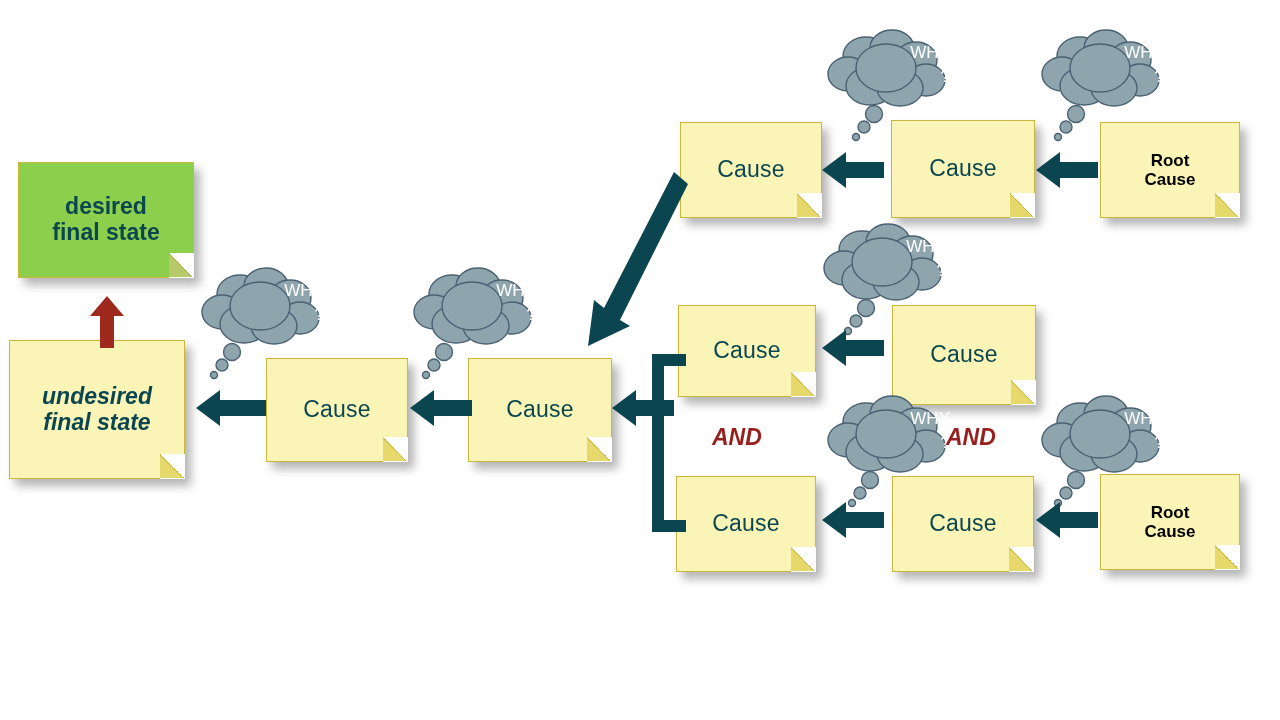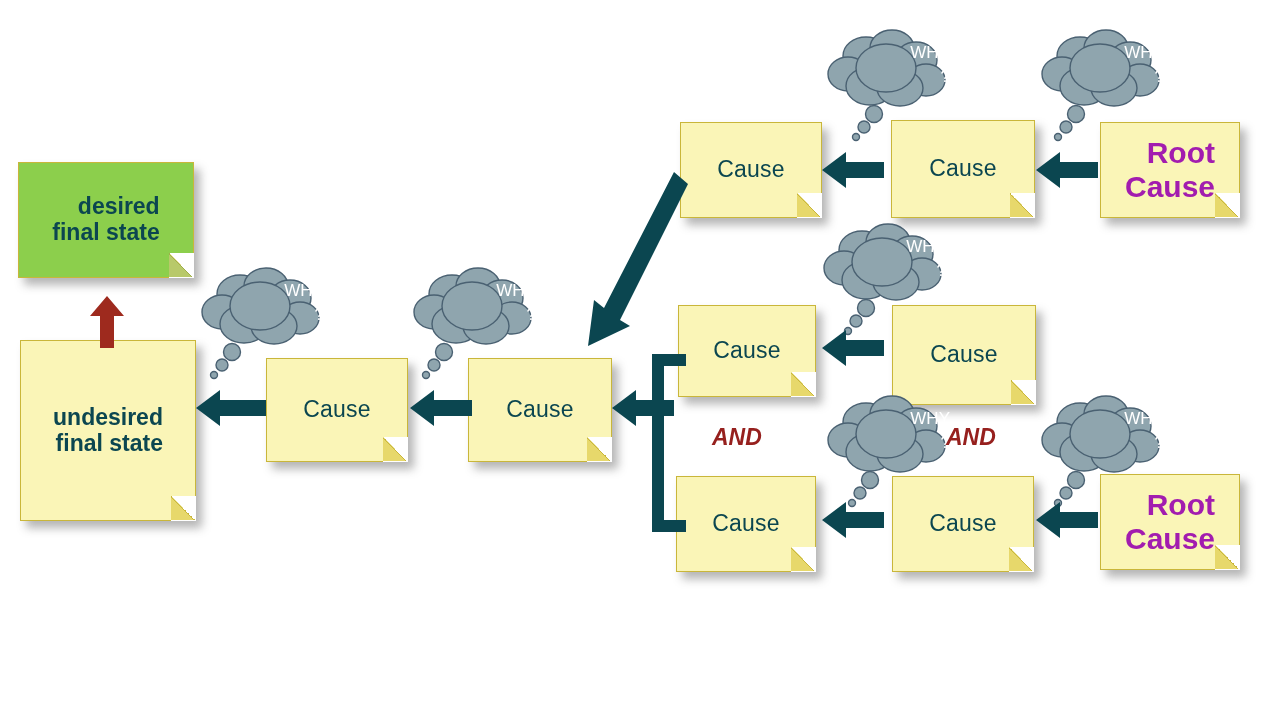--- a/index.html
+++ b/index.html
@@ -10,28 +10,28 @@
   }
   #stage{position:absolute;left:0;top:0;width:1280px;height:720px;}
 
   
   .note{
     position:absolute;
     background:#FAF5B7;
     border:1px solid #C9B63A;
     box-sizing:border-box;
     display:flex;align-items:center;justify-content:center;
-    text-align:right;
+    text-align:center;
     color:#0B4650;
     filter:drop-shadow(6px 7px 5px rgba(90,90,90,0.45));
     z-index:5;
   }
   .note .txt{line-height:1.12;pointer-events:none;}
   .note.cause .txt{font-size:23px;font-weight:400;letter-spacing:.2px;}
-  .note.rootcause .txt{font-size:30px;font-weight:bold;color:#a21caf;}
+  .note.rootcause .txt{font-size:17px;font-weight:bold;color:#000000;}
   .note.state .txt{font-size:23px;font-weight:bold;}
   .note.green{background:#8CCF4C;border-color:#C9B63A;}
 
   
   .fold{
     position:absolute;right:-1px;bottom:-1px;
     width:24px;height:24px;
     background:linear-gradient(225deg,#ffffff 0 50%, #E7DF8E 50% 100%);
     border-right:1px solid #ffffff;border-bottom:1px solid #ffffff;
   }
@@ -139,21 +139,21 @@
   </div>
 
   <div class="note green state" style="left:18px;top:162px;width:176px;height:116px;">
     <div class="txt">
       <span>desired</span><br>
       <span>final state</span>
     </div>
     <div class="fold"></div>
   </div>
 
-  <div class="note state" style="left:20px;top:340px;width:176px;height:181px;">
+  <div class="note state" style="left:9px;top:340px;width:176px;height:139px;font-style:italic;">
     <div class="txt">
       <span>undesired</span><br>
       <span>final state</span>
     </div>
     <div class="fold"></div>
   </div>
 
   <div class="note cause" style="left:266px;top:358px;width:142px;height:104px;">
     <div class="txt">Cause</div>
     <div class="fold"></div>

